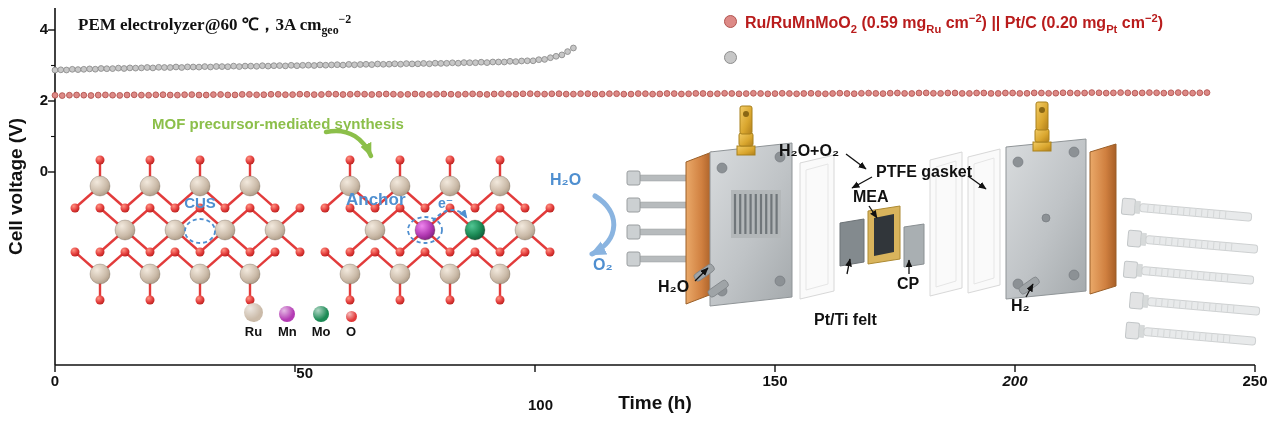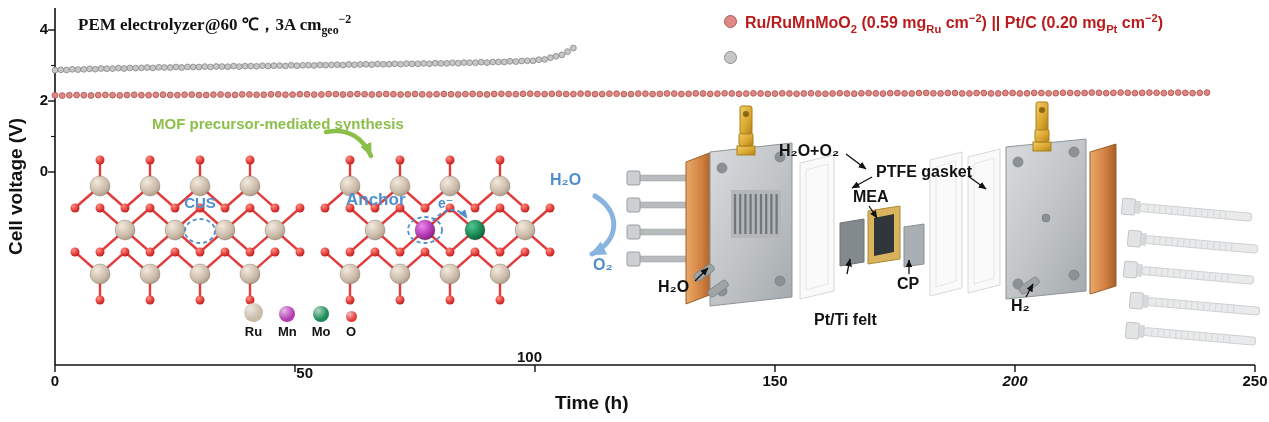--- a/index.html
+++ b/index.html
@@ -8,21 +8,21 @@
   #svg{position:absolute;left:0;top:0;}
   .lbl{position:absolute;font-weight:bold;color:#111;white-space:nowrap;line-height:1.1;}
   .lbl sub,.lbl sup{font-size:70%;}
   .cond{left:78px;top:13px;font-size:17px;font-family:Liberation Serif, serif;}
   .syn{left:152px;top:116px;font-size:15px;color:var(--green);}
   .cus{left:172px;top:195px;width:56px;text-align:center;font-size:15px;color:var(--blue);}
   .anchor{left:346px;top:191px;font-size:17px;color:var(--blue);}
   .eminus{left:438px;top:196px;font-size:14px;color:var(--blue);}
   .h2o-s{left:550px;top:171px;font-size:16px;color:var(--blue);}
   .o2-s{left:560px;top:256px;font-size:16px;color:var(--blue);margin-left:33px;}
-  .ax-x{left:555px;top:393px;width:200px;text-align:left;font-size:19px;}
+  .ax-x{left:555px;top:393px;width:200px;text-align:center;font-size:19px;}
   .ax-y{left:-74px;top:176px;width:180px;text-align:center;font-size:19px;transform:rotate(-90deg);}
   .tick{position:absolute;font-weight:bold;font-size:15px;color:#111;}
   #legend{position:absolute;left:724px;top:12px;display:flex;flex-direction:column;gap:13px;}
   .lg-row{display:flex;align-items:flex-start;gap:8px;font-size:16px;font-weight:bold;color:#b91c1c;white-space:nowrap;}
   .lg-row sub,.lg-row sup{font-size:70%;}
   .lg-m{width:11px;height:11px;border-radius:50%;border:1.5px solid;margin-top:3px;flex:none;}
   #atom-legend{position:absolute;left:244px;top:303px;display:flex;gap:15px;align-items:flex-end;}
   .al-item{display:flex;flex-direction:column;align-items:center;gap:2px;}
   .al-dot{border-radius:50%;}
   .al-lab{font-size:13px;font-weight:bold;color:#111;}
@@ -784,20 +784,20 @@
 <div class="lbl asm a-mea">MEA</div>
 <div class="lbl asm a-ptti">Pt/Ti felt</div>
 <div class="lbl asm a-cp">CP</div>
 <div class="lbl asm a-h2o">H₂O</div>
 <div class="lbl asm a-h2">H₂</div>
 
 <div class="lbl ax-x">Time (h)</div>
 <div class="lbl ax-y">Cell voltage (V)</div>
 <div class="tick" style="left: 37px; top: 372px; width: 36px; text-align: center;">0</div>
     <div class="tick" style="left: 277px; top: 364px; width: 36px; text-align: right;">50</div>
-    <div class="tick" style="left: 517px; top: 348px; width: 36px; text-align: left;">100</div>
+    <div class="tick" style="left: 517px; top: 396px; width: 36px; text-align: right;">100</div>
     <div class="tick" style="left: 757px; top: 372px; width: 36px; text-align: center;">150</div>
     <div class="tick" style="left: 997px; top: 372px; width: 36px; text-align: center; font-style: italic;">200</div>
     <div class="tick" style="left: 1237px; top: 372px; width: 36px; text-align: center;">250</div>
     <div class="tick" style="left: 20px; top: 20px; width: 28px; text-align: right;">4</div>
     <div class="tick" style="left: 20px; top: 91px; width: 28px; text-align: right;">2</div>
     <div class="tick" style="left: 20px; top: 162px; width: 28px; text-align: right;">0</div>
   </div>
 
 </body></html>

